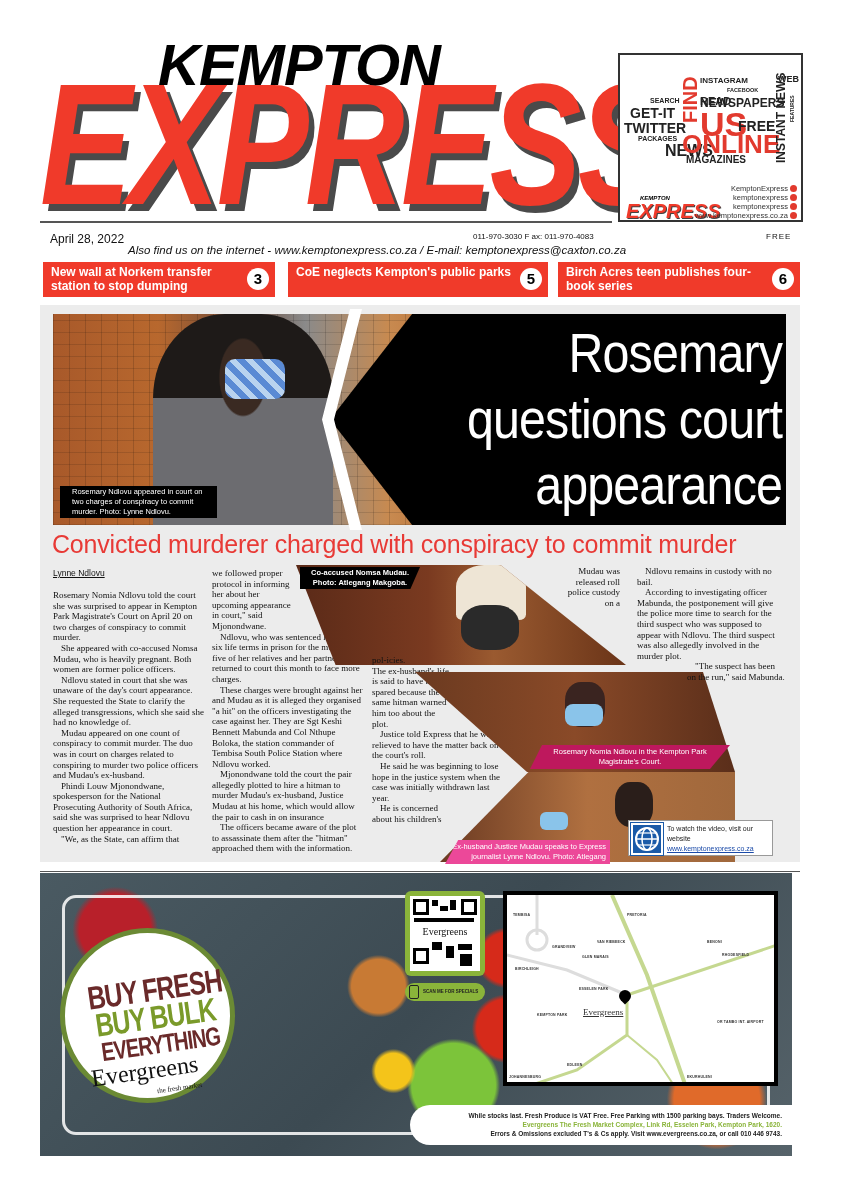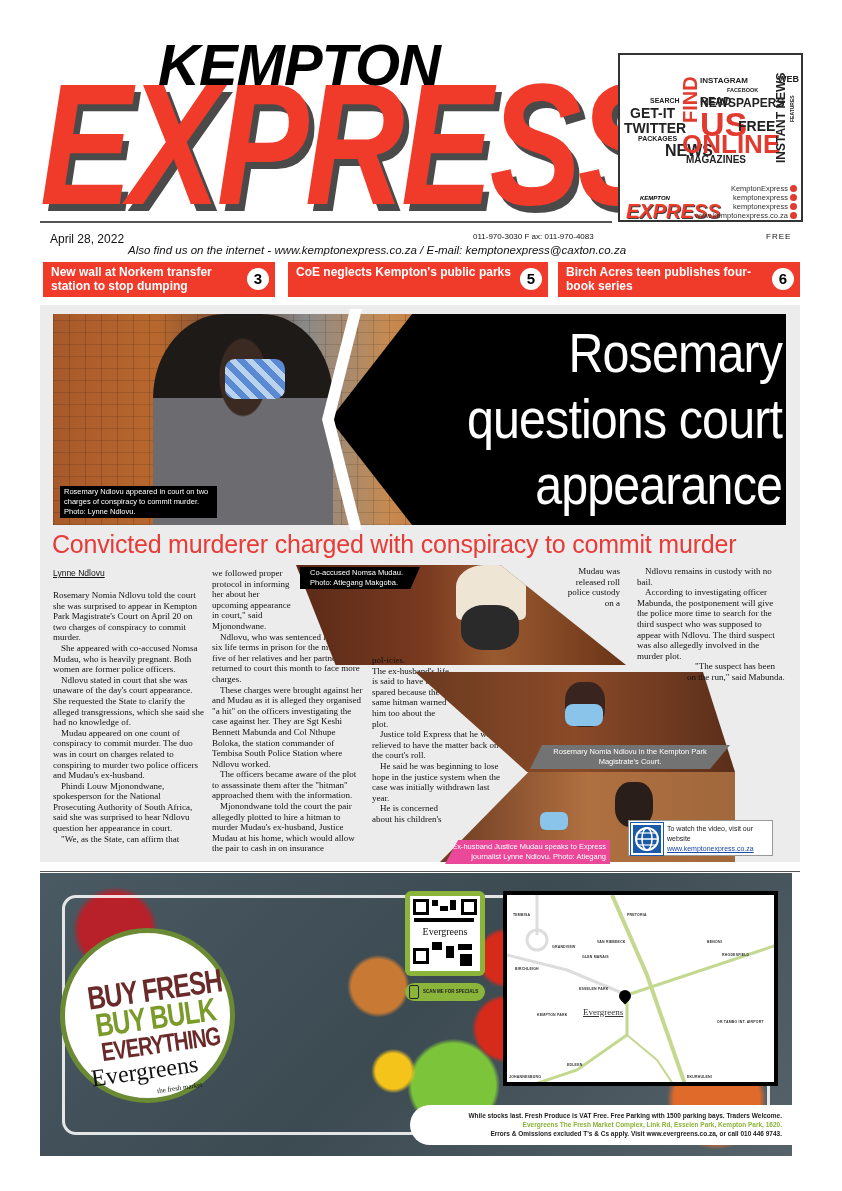--- a/index.html
+++ b/index.html
@@ -30,42 +30,42 @@
   
   .teaser { position: absolute; top: 262px; height: 35px; background: #f03a2a; color: #fff; font-weight: 700; font-size: 12px; line-height: 14px; padding: 3px 34px 0 8px; }
   .teaser .num { position: absolute; right: 6px; top: 6px; width: 22px; height: 22px; border-radius: 50%; background: #fff; color: #000; font-size: 15px; text-align: center; line-height: 22px; font-weight: 700; }
 
   
   .panel { left: 40px; top: 305px; width: 760px; height: 557px; background: #ececec; }
   .hero-photo { left: 53px; top: 314px; width: 420px; height: 211px; background: linear-gradient(90deg, #a8592a 0%, #b8682e 25%, #6b4a3a 45%, #8a8a8a 60%, #c88a50 80%, #b66b33 100%); overflow: hidden; }
   .hero-photo .bricks { position: absolute; inset: 0; background-image: repeating-linear-gradient(90deg, rgba(0,0,0,0.15) 0 1px, transparent 1px 16px), repeating-linear-gradient(0deg, rgba(0,0,0,0.12) 0 1px, transparent 1px 12px); }
   .hero-person { position: absolute; left: 100px; top: 0; width: 180px; height: 211px; background: radial-gradient(ellipse at 50% 30%, #3a2a22 0 18%, transparent 19%), linear-gradient(180deg, #1e1a18 0 40%, #6c6c70 40% 100%); border-radius: 40% 40% 0 0; }
   .hero-mask { position: absolute; left: 172px; top: 45px; width: 60px; height: 40px; border-radius: 10px; background: repeating-linear-gradient(45deg, #5a8ad4 0 6px, #b9d3ef 6px 12px); }
-  .hero-cap { left: 60px; top: 486px; width: 157px; background: #000; color: #fff; font-size: 7.5px; line-height: 10px; padding: 1px 4px; }
+  .hero-cap { left: 60px; top: 486px; width: 157px; background: #000; color: #fff; font-size: 7.5px; line-height: 10px; padding: 1px 12px; }
   .headline-box { left: 330px; top: 314px; width: 456px; height: 211px; background: #000; clip-path: polygon(18% 0, 100% 0, 100% 100%, 18% 100%, 0 50%); }
   .headline-chev { left: 322px; top: 309px; width: 40px; height: 221px; clip-path: polygon(100% 0, 70% 0, 0 50%, 70% 100%, 100% 100%, 30% 50%); background: #fff; }
   .headline { right: 60px; top: 320px; width: 430px; text-align: right; color: #fff; font-family: "Liberation Sans", sans-serif; font-size: 55px; line-height: 66px; letter-spacing: -1px; font-weight: 400; transform: scaleX(0.88); transform-origin: right top; }
   .subhead { left: 52px; top: 530px; font-size: 25px; color: #e83a36; font-family: "Liberation Sans", sans-serif; letter-spacing: -0.2px; }
 
   
   .col { position: absolute; font-family: Liberation Serif, serif; font-size: 9px; line-height: 10.6px; color: #111; }
   .col p { text-indent: 8px; }
   .col p.first { text-indent: 0; }
   .byline { left: 53px; top: 568px; font-family: "Liberation Sans", sans-serif; font-size: 8.5px; text-decoration: underline; }
 
   
   .ph { position: absolute; overflow: hidden; }
   .ph1 { left: 296px; top: 565px; width: 330px; height: 100px; background: linear-gradient(90deg, #5a2a18, #7a3a20 40%, #9a5a30 60%, #6a3418); clip-path: polygon(0 0, 62% 0, 100% 100%, 12% 100%); }
   .ph1 .beanie { position: absolute; left: 160px; top: 0; width: 70px; height: 55px; background: #eee5d5; border-radius: 40% 40% 10% 10%; }
   .ph1 .face { position: absolute; left: 165px; top: 40px; width: 58px; height: 45px; background: #2a2a2a; border-radius: 40%; }
-  .cap1 { left: 300px; top: 567px; width: 120px; background: #000; color: #fff; font-size: 7.5px; line-height: 10px; padding: 1px 10px; text-align: left; clip-path: polygon(0 0, 100% 0, 92% 100%, 0 100%); }
+  .cap1 { left: 300px; top: 567px; width: 120px; background: #000; color: #fff; font-size: 7.5px; line-height: 10px; padding: 1px 3px; text-align: center; clip-path: polygon(0 0, 100% 0, 92% 100%, 0 100%); font-weight: bold; }
   .ph2 { left: 415px; top: 672px; width: 320px; height: 100px; background: linear-gradient(90deg, #6b3a20, #8a4a28 50%, #5a2e1a); clip-path: polygon(0 0, 90% 0, 100% 100%, 35% 100%); }
   .ph2 .face { position: absolute; left: 150px; top: 10px; width: 40px; height: 45px; background: #3a2420; border-radius: 40%; }
   .ph2 .mask { position: absolute; left: 150px; top: 32px; width: 38px; height: 22px; background: #8ac4ea; border-radius: 8px; }
-  .cap2 { left: 530px; top: 745px; width: 200px; background: #737373; color: #fff; font-size: 7.5px; line-height: 10px; padding: 2px 4px; text-align: center; clip-path: polygon(6% 0, 100% 0, 90% 100%, 0 100%); }
+  .cap2 { left: 530px; top: 745px; width: 200px; background: #be185d; color: #fff; font-size: 7.5px; line-height: 10px; padding: 2px 4px; text-align: center; clip-path: polygon(6% 0, 100% 0, 90% 100%, 0 100%); }
   .ph3 { left: 440px; top: 772px; width: 295px; height: 90px; background: linear-gradient(90deg, #6b3a22, #b07040 50%, #a0683c); clip-path: polygon(30% 0, 100% 0, 100% 100%, 0 100%); }
   .ph3 .face { position: absolute; left: 175px; top: 10px; width: 38px; height: 45px; background: #2a1e1a; border-radius: 40%; }
   .ph3 .mask2 { position: absolute; left: 100px; top: 40px; width: 28px; height: 18px; background: #8ac4ea; border-radius: 6px; }
   .cap3 { left: 445px; top: 840px; width: 165px; background: #ec4899; color: #fff; font-size: 7.5px; line-height: 10px; padding: 2px 4px; text-align: right; clip-path: polygon(8% 0, 100% 0, 100% 100%, 0 100%); }
   .video { left: 628px; top: 820px; width: 145px; height: 36px; background: #fff; border: 1px solid #999; }
   .globe { position: absolute; left: 2px; top: 2px; width: 32px; height: 32px; background: #1a5aa8; border: 2px solid #fff; outline: 1px solid #1a5aa8; }
   .globe svg { width: 28px; height: 28px; }
   .video-txt { position: absolute; left: 38px; top: 3px; font-size: 7px; line-height: 10px; color: #222; }
   .video-link { color: #1a4aa8; text-decoration: underline; }
 
@@ -184,22 +184,22 @@
   <p>Ndlovu stated in court that she was unaware of the day's court appearance. She requested the State to clarify the alleged transgressions, which she said she had no knowledge of.</p>
   <p>Mudau appeared on one count of conspiracy to commit murder. The duo was in court on charges related to conspiring to murder two police officers and Mudau's ex-husband.</p>
   <p>Phindi Louw Mjonondwane, spokesperson for the National Prosecuting Authority of South Africa, said she was surprised to hear Ndlovu question her appearance in court.</p>
   <p>"We, as the State, can affirm that</p>
 </div>
 
 <div class="col" style="left:212px;top:568px;width:152px;">
   <p class="first" style="padding-right:70px;">we followed proper protocol in informing her about her upcoming appearance in court," said Mjonondwane.</p>
   <p>Ndlovu, who was sentenced last year to six life terms in prison for the murders of five of her relatives and her partner, returned to court this month to face more charges.</p>
   <p>These charges were brought against her and Mudau as it is alleged they organised "a hit" on the officers investigating the case against her. They are Sgt Keshi Bennett Mabunda and Col Nthupe Boloka, the station commander of Tembisa South Police Station where Ndlovu worked.</p>
+  <p>Mjonondwane told the court the pair allegedly plotted to hire a hitman to murder Mudau's ex-husband, Justice Mudau at his home, which would allow the pair to cash in on insurance</p>
   <p>The officers became aware of the plot to assassinate them after the "hitman" approached them with the information.</p>
-  <p>Mjonondwane told the court the pair allegedly plotted to hire a hitman to murder Mudau's ex-husband, Justice Mudau at his home, which would allow the pair to cash in on insurance</p>
 </div>
 
 <div class="ph ph1">
   <div class="beanie"></div>
   <div class="face"></div>
 </div>
 <div class="abs cap1">Co-accused Nomsa Mudau. Photo: Atlegang Makgoba.</div>
 
 <div class="col" style="left:372px;top:655px;width:80px;">
   <p class="first">pol-icies.</p>

